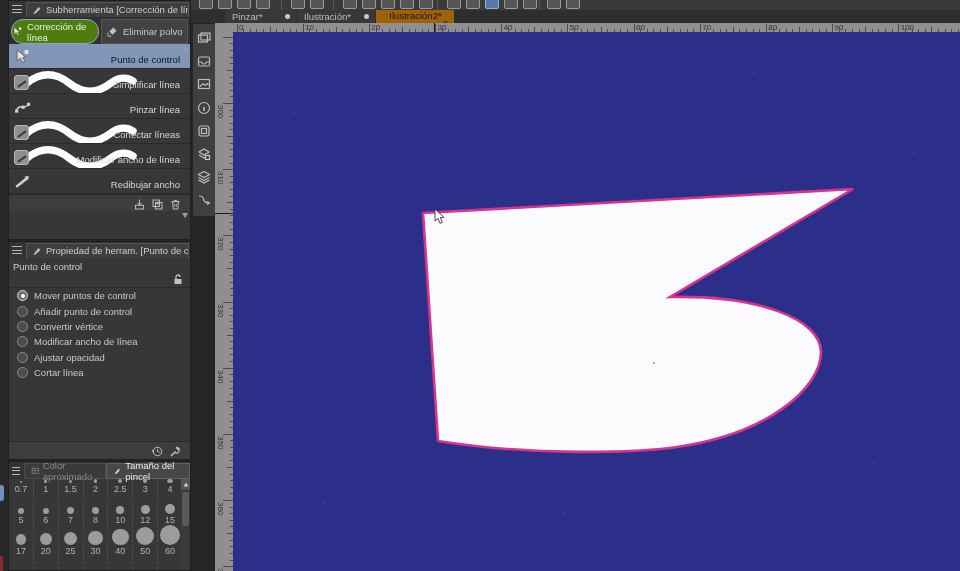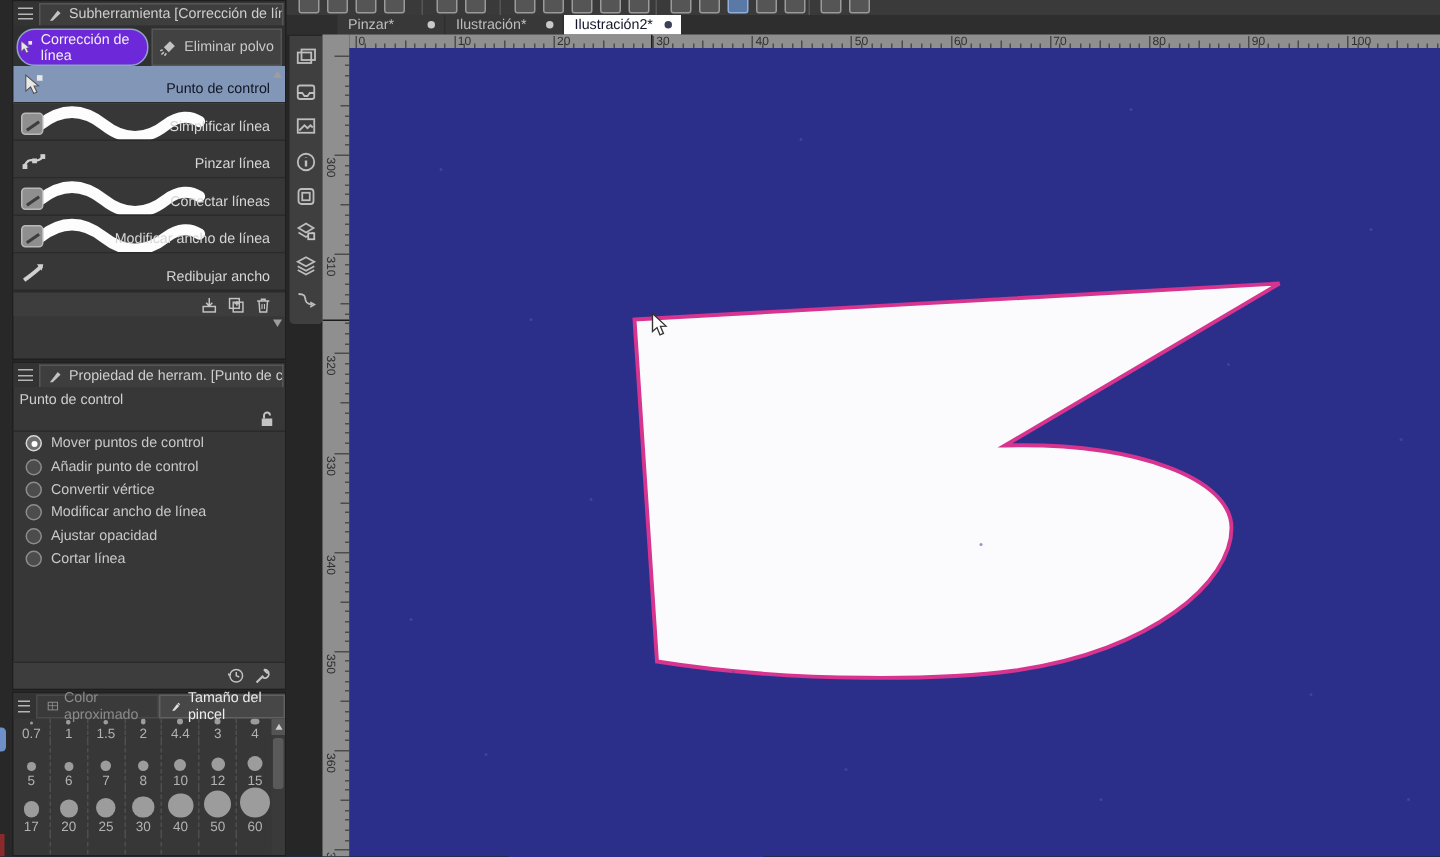--- a/index.html
+++ b/index.html
@@ -13,21 +13,21 @@
   .tb-icon { position:absolute; top:-5px; width:14px; height:14px; border:1px solid #9a9a9a;
     border-radius:2px; background:#555; }
   .tb-icon.blue { background:#5b79a6; border-color:#8fb0da; }
   .tb-sep { position:absolute; top:0; width:1px; height:10px; background:#565656; }
 
   
   #tabbar { left:191px; top:10px; right:0; height:13px; background:#2e2e2e; }
   .doctab { position:absolute; top:0; height:13px; display:flex; align-items:center;
     padding:0 6px 0 7px; font-size:9.5px; color:#bdbdbd; background:#383838; }
   .doctab .dot { width:5px; height:5px; border-radius:50%; background:#c9c9c9; margin-left:auto; }
-  .doctab.active { background:#ffffff; color:#14162b; }
+  .doctab.active { background:#a16207; color:#14162b;flex-direction:column; }
   .doctab.active .dot { background:#3c4157; }
 
   
   #strip { left:193px; top:24px; width:22px; height:192px; background:#3f3f3f; border-radius:0 0 3px 3px; }
   .strip-ic { position:absolute; left:3px; width:16px; height:16px; }
   .strip-ic svg { width:16px; height:16px; stroke:#bdbdbd; fill:none; stroke-width:1.2; }
 
   
   #ruler-corner { left:215px; top:23px; width:18px; height:9px; background:#8f8f8f; }
   #ruler-top { left:233px; top:23px; width:727px; height:9px; background:#8f8f8f; overflow:hidden; }
@@ -54,21 +54,21 @@
     border-bottom:none; display:flex; align-items:center; font-size:9.5px; color:#cecece;
     white-space:nowrap; overflow:hidden; }
   .titletab svg { width:12px; height:12px; margin:0 3px 0 4px; flex:none; }
   .mini svg { stroke:#c3c3c3; fill:none; stroke-width:1.3; }
 
   
   #subtool { left:8px; top:0; width:183px; height:240px; }
   .st-tabs { position:relative; height:27px; background:#303030; display:flex; padding:2px 2px 0 2px; gap:2px; }
   .st-tab { flex:1; display:flex; align-items:center; justify-content:center; gap:4px;
     font-size:9.5px; background:#424242; border:1px solid #555; color:#c8c8c8; }
-  .st-tab.active { background:#6d28d9; border-color:#8ea3c6; color:#f0f0f0;border-radius:12px; }
+  .st-tab.active { background:#4d7c0f; border-color:#8ea3c6; color:#f0f0f0;border-radius:12px; }
   .st-tab svg { width:13px; height:13px; }
   #tool-list { position:relative; }
   .tool-row { position:relative; height:25px; border-bottom:1px solid #2a2a2a; background:#373737; overflow:hidden; }
   .tool-row.selected { background:#8296b8; }
   .tool-row .lbl { position:absolute; right:10px; bottom:3px; font-size:9.5px; color:#d6d6d6; }
   .tool-row.selected .lbl { color:#101524; }
   .tool-row svg.wave { position:absolute; left:4px; top:1px; width:125px; height:23px; }
   .badge { position:absolute; left:5px; top:6px; width:15px; height:15px; background:#8f8f8f;
     border:1px solid #b9b9b9; border-radius:3px; }
   .badge:after { content:""; position:absolute; left:2px; top:7px; width:10px; height:2px;
@@ -639,21 +639,21 @@
         <div class="b-cell" style="left: 49.7px; top: 0px; height: 15px;">
           <span class="b-dot" style="width:3.1843366656181313px;height:3.1843366656181313px"></span>
       <span class="b-num">1.5</span>
         </div>
         <div class="b-cell" style="left: 74.55px; top: 0px; height: 15px;">
           <span class="b-dot" style="width:3.6769552621700474px;height:3.6769552621700474px"></span>
       <span class="b-num">2</span>
         </div>
         <div class="b-cell" style="left: 99.4px; top: 0px; height: 15px;">
           <span class="b-dot" style="width:4.110960958218894px;height:4.110960958218894px"></span>
-      <span class="b-num">4.4</span>
+      <span class="b-num">2.5</span>
         </div>
         <div class="b-cell" style="left: 124.25px; top: 0px; height: 15px;">
           <span class="b-dot" style="width:4.50333209967908px;height:4.50333209967908px"></span>
       <span class="b-num">3</span>
         </div>
         <div class="b-cell" style="left: 149.1px; top: 0px; height: 15px;">
           <span class="b-dot" style="width:5.2px;height:5.2px"></span>
       <span class="b-num">4</span>
         </div>
         <div class="b-cell" style="left: 0px; top: 15px; height: 31px;">

